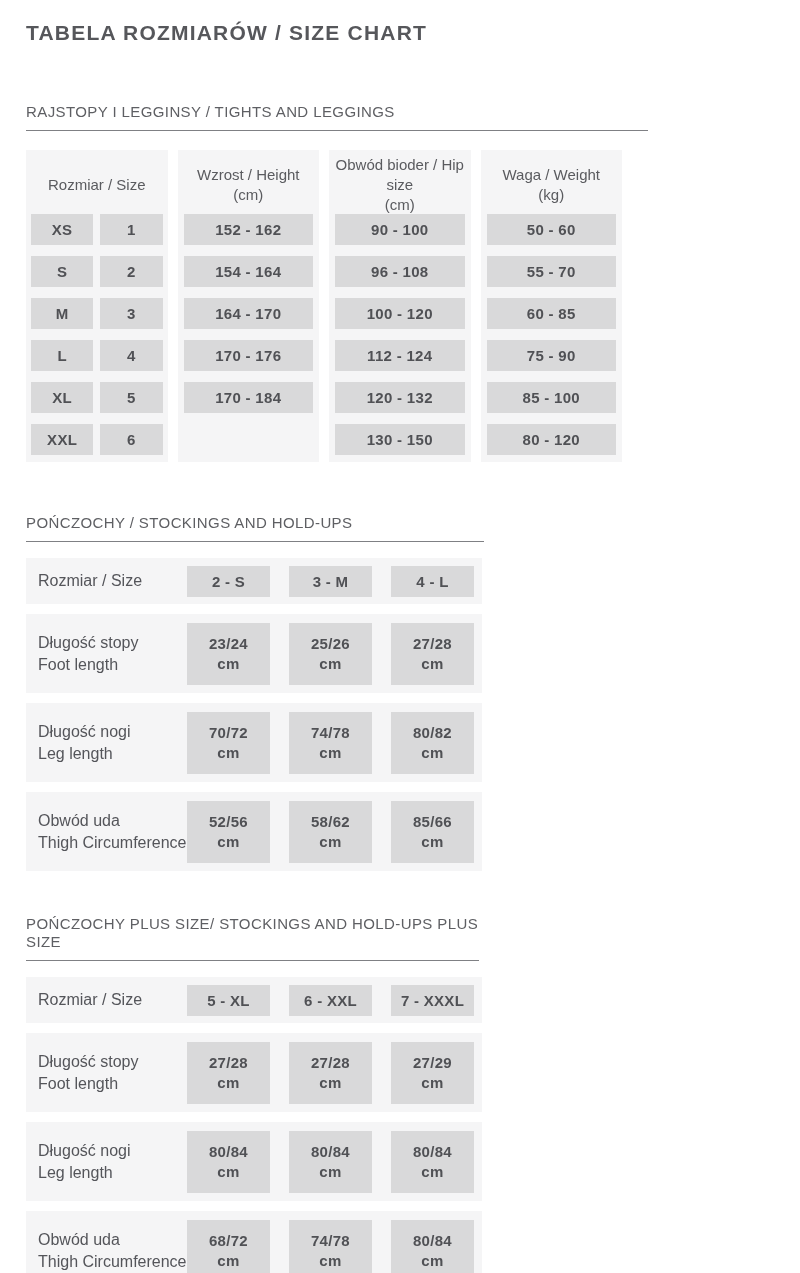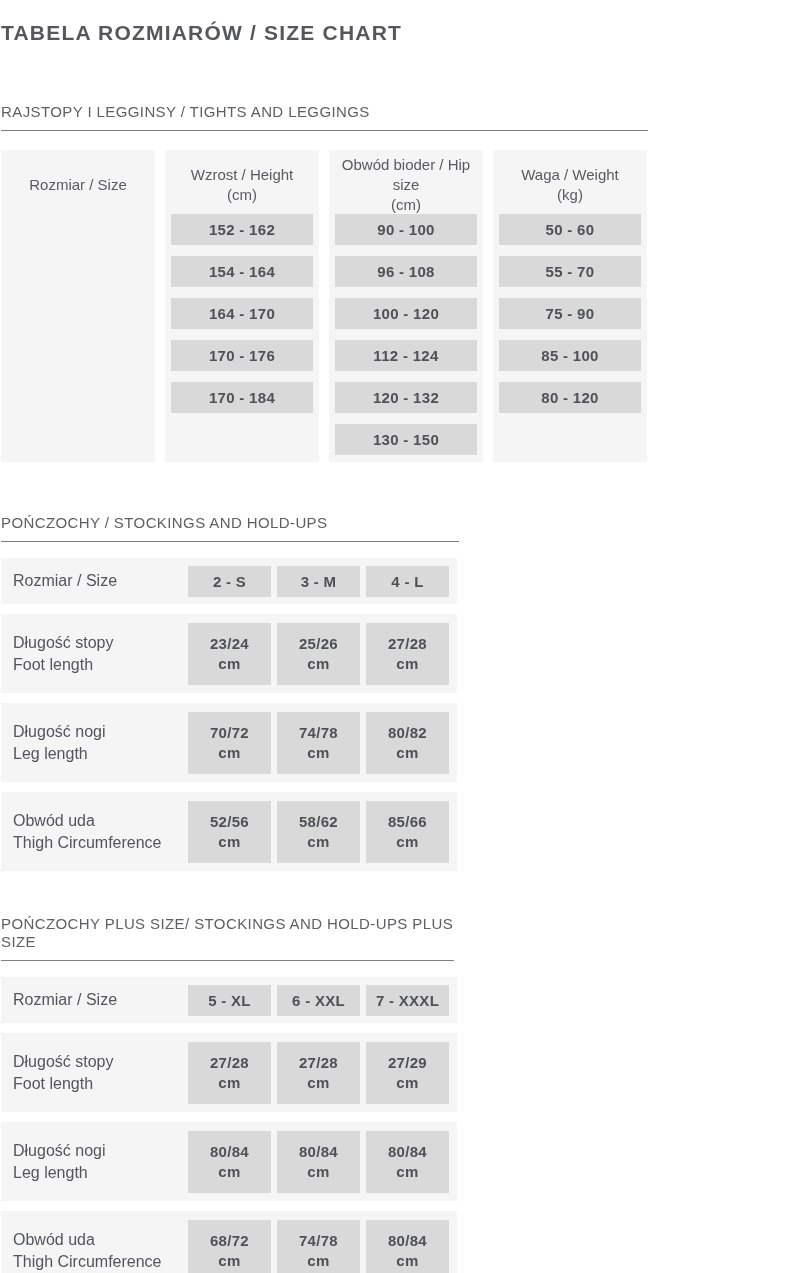--- a/index.html
+++ b/index.html
@@ -6,21 +6,21 @@
     margin: 0;
     background: #ffffff;
     font-family: "Liberation Sans", sans-serif;
     color: #55565a;
   }
   .page {
     position: relative;
     width: 648px;
     height: 1273px;
     box-sizing: border-box;
-    padding: 0 1px;
+    padding: 0 26px;
     overflow: hidden;
   }
   .page-title {
     margin: 0;
     padding-top: 19px;
     font-size: 21px;
     line-height: 27px;
     font-weight: bold;
     letter-spacing: 1.2px;
     color: #56575b;
@@ -89,21 +89,21 @@
   }
   .size-row { height: 46px; }
   .val-row  { height: 79px; }
   .spec-label {
     flex: 1;
     padding-left: 12px;
     font-size: 16px;
     line-height: 22px;
     color: #54555a;
   }
-  .spec-cells { display: flex; gap: 6px; }
+  .spec-cells { display: flex; gap: 19px; }
   .spec-cell { width: 83px; }
   .val-cell {
     height: 62px;
     flex-direction: column;
     line-height: 20px;
   }
 </style>
 </head>
 <body>
 
@@ -111,20 +111,46 @@
 
   <h1 class="page-title">TABELA ROZMIARÓW / SIZE CHART</h1>
 
   <h2 class="section-head head-tights">RAJSTOPY I LEGGINSY / TIGHTS AND LEGGINGS</h2>
 
   <div class="t1">
 
     <div class="t1-panel">
       <div class="t1-head">
         <span>Rozmiar / Size</span>
+      </div>
+      <div class="t1-cells">
+        <div class="pair-row">
+          <div class="cell">XS</div>
+          <div class="cell">1</div>
+        </div>
+        <div class="pair-row">
+          <div class="cell">S</div>
+          <div class="cell">2</div>
+        </div>
+        <div class="pair-row">
+          <div class="cell">M</div>
+          <div class="cell">3</div>
+        </div>
+        <div class="pair-row">
+          <div class="cell">L</div>
+          <div class="cell">4</div>
+        </div>
+        <div class="pair-row">
+          <div class="cell">XL</div>
+          <div class="cell">5</div>
+        </div>
+        <div class="pair-row">
+          <div class="cell">XXL</div>
+          <div class="cell">6</div>
+        </div>
       </div>
     </div>
 
     <div class="t1-panel">
       <div class="t1-head">
         <span>Wzrost / Height</span>
         <span>(cm)</span>
       </div>
       <div class="t1-cells t1-cells-single">
         <div class="cell">152 - 162</div>
@@ -151,20 +177,21 @@
     </div>
 
     <div class="t1-panel">
       <div class="t1-head">
         <span>Waga / Weight</span>
         <span>(kg)</span>
       </div>
       <div class="t1-cells t1-cells-single">
         <div class="cell">50 - 60</div>
         <div class="cell">55 - 70</div>
+        <div class="cell">60 - 85</div>
         <div class="cell">75 - 90</div>
         <div class="cell">85 - 100</div>
         <div class="cell">80 - 120</div>
       </div>
     </div>
 
   </div>
 
   <h2 class="section-head head-stockings">POŃCZOCHY / STOCKINGS AND HOLD-UPS</h2>
 

